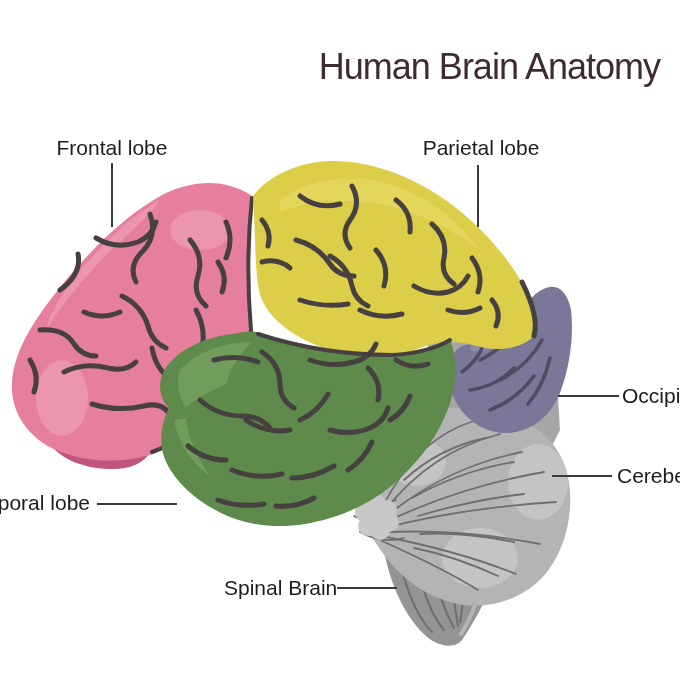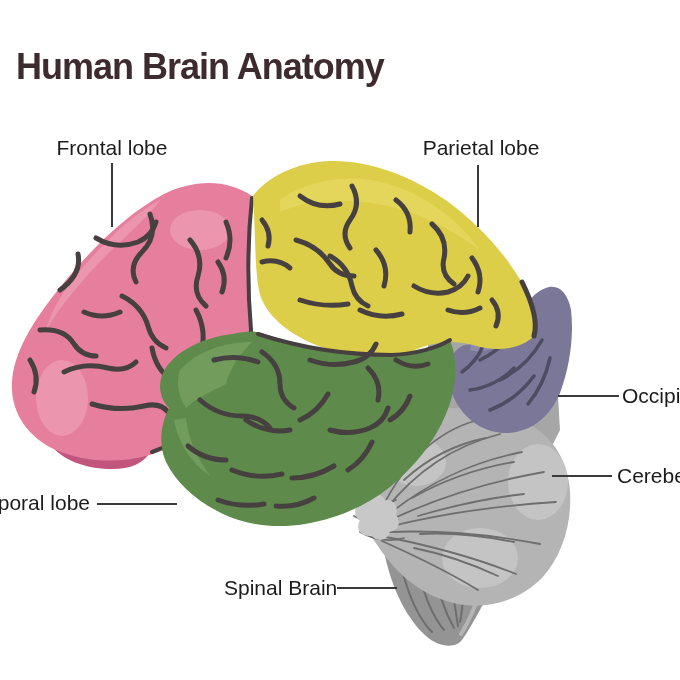--- a/index.html
+++ b/index.html
@@ -1,19 +1,19 @@
 <!DOCTYPE html>
 <html><head>
 <meta charset="utf-8">
 <style>
   html,body{margin:0;padding:0;}
   body{width:680px;height:680px;background:#ffffff;font-family:"Liberation Sans",sans-serif;}
   #stage{position:relative;width:680px;height:680px;overflow:hidden;background:#ffffff;}
-  .title{position:absolute;left:0;top:46px;width:660px;text-align:left;
-         font-size:36px;font-weight:700;letter-spacing:-1px;padding-left:16px;}
+  .title{position:absolute;left:0;top:46px;width:660px;text-align:right;
+         font-size:36px;font-weight:400;letter-spacing:-1px;}
   .lbl{position:absolute;font-size:21px;white-space:nowrap;line-height:22px;}
   .lbl.center{text-align:center;}
   .leader{position:absolute;}
   .leader.v{width:2px;}
   .leader.h{height:2px;}
   svg{position:absolute;left:0;top:0;}
 </style>
 </head>
 <body>
 

